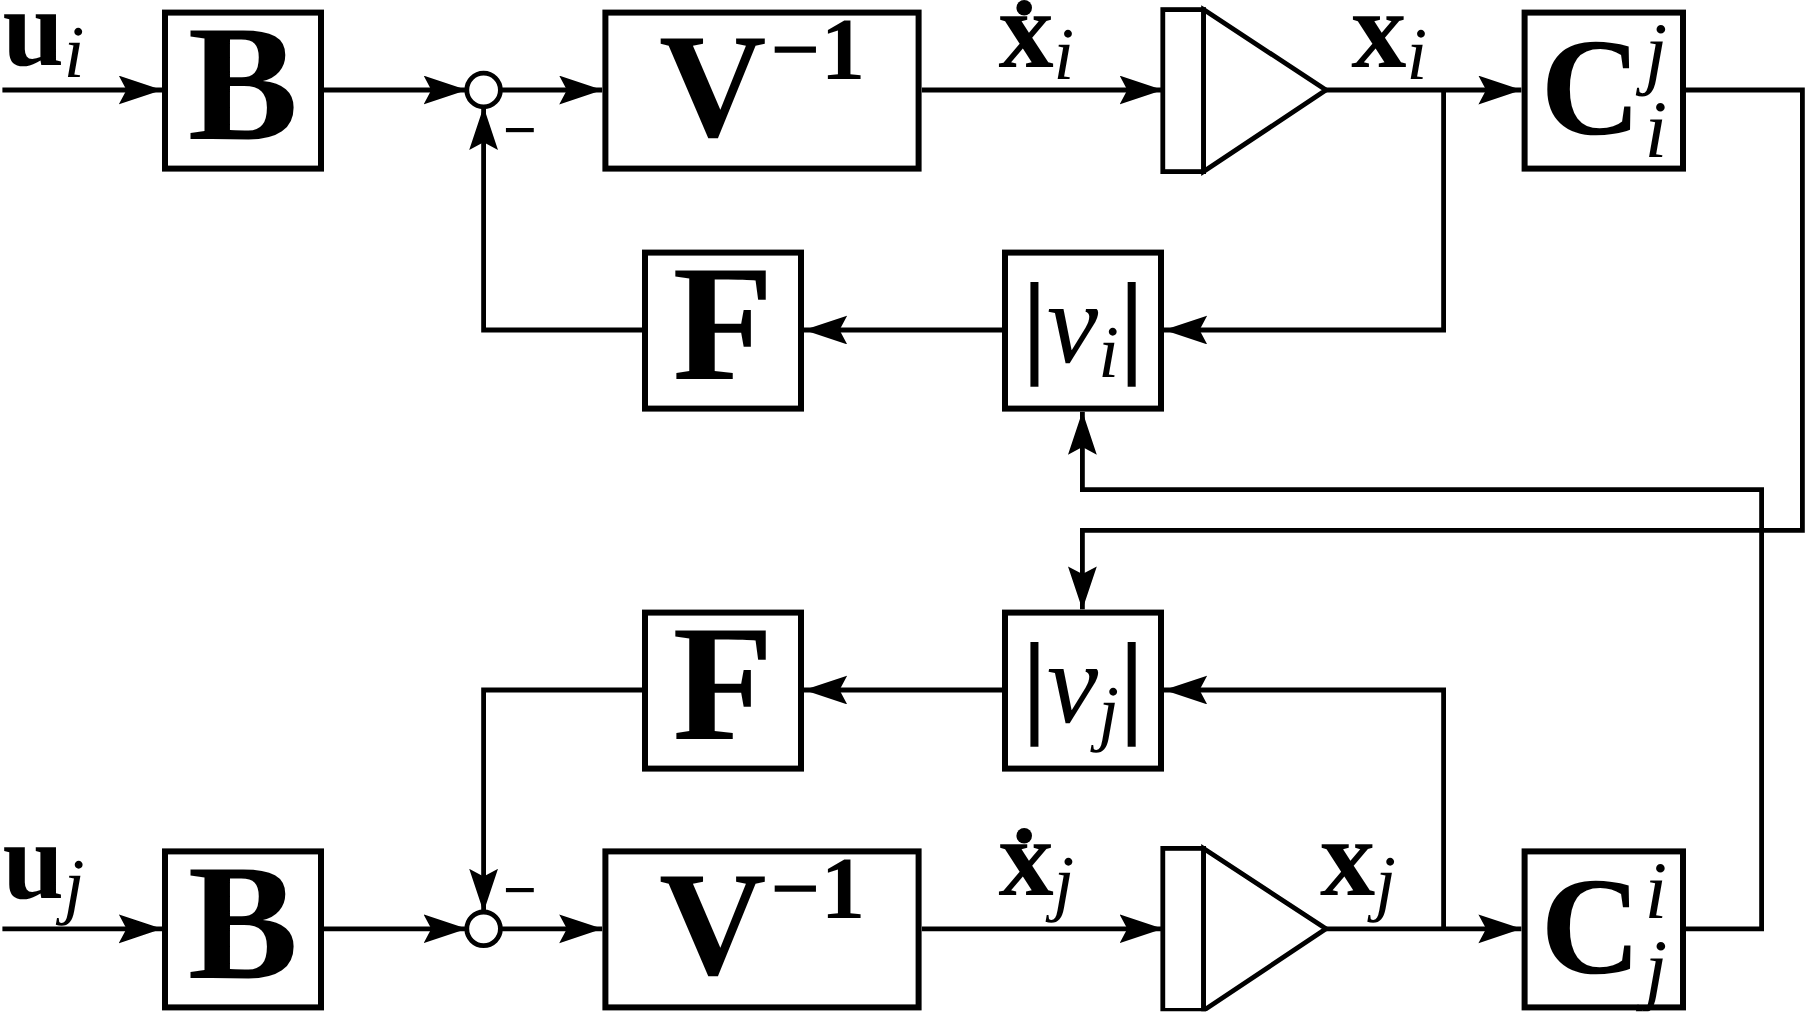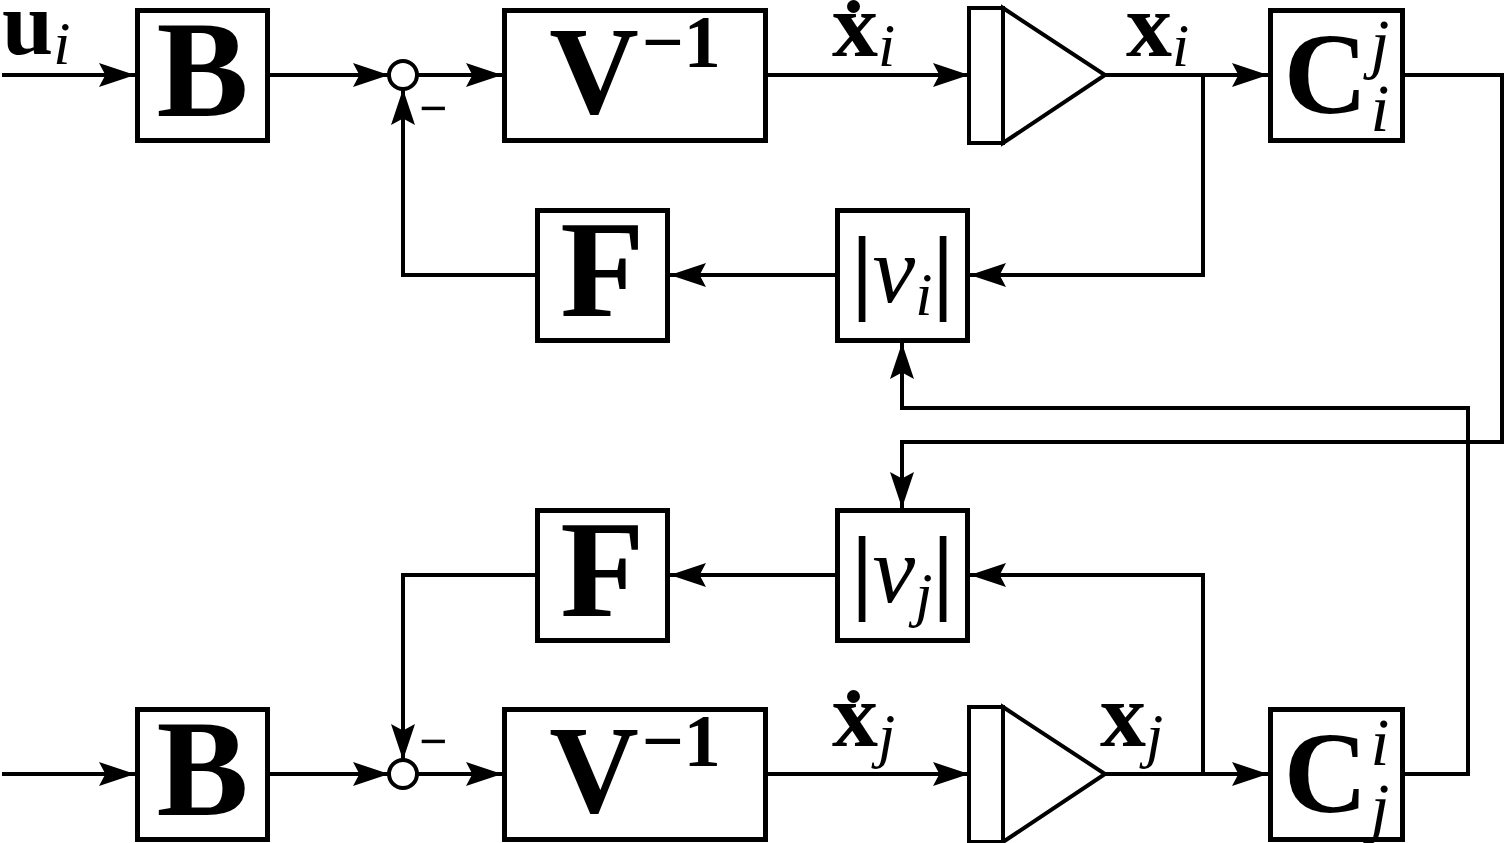--- a/index.html
+++ b/index.html
@@ -132,20 +132,23 @@
 
   <div class="flabel" style="left:832px;top:-21px">
     <span class="overdot"></span>
     <span class="fbase">x</span><span class="fsub">i</span>
   </div>
 
   <div class="flabel" style="left:1126px;top:-21px">
     <span class="fbase">x</span><span class="fsub">i</span>
   </div>
 
+  <div class="flabel" style="left:2px;top:671px">
+    <span class="fbase">u</span><span class="fsub">j</span>
+  </div>
 
   <div class="flabel" style="left:832px;top:669px">
     <span class="overdot"></span>
     <span class="fbase">x</span><span class="fsub">j</span>
   </div>
 
   <div class="flabel" style="left:1100px;top:669px">
     <span class="fbase">x</span><span class="fsub">j</span>
   </div>
 

